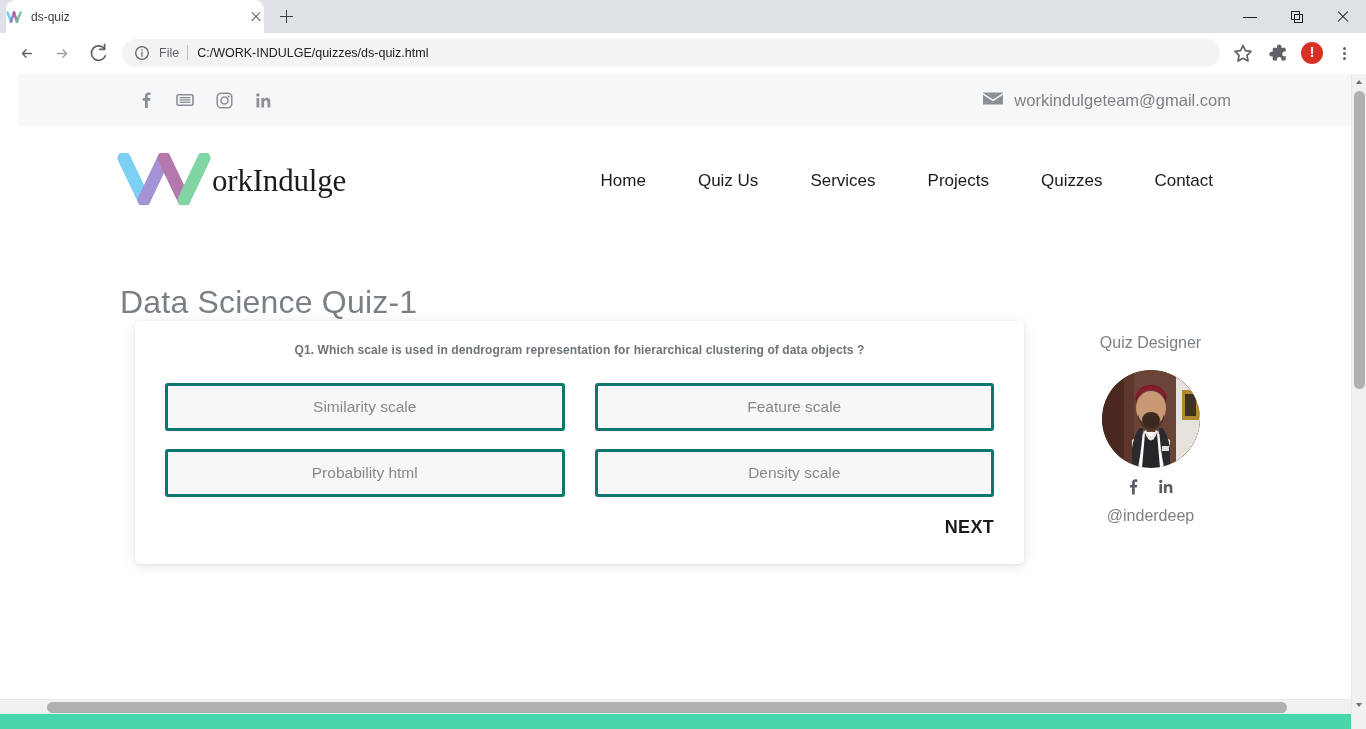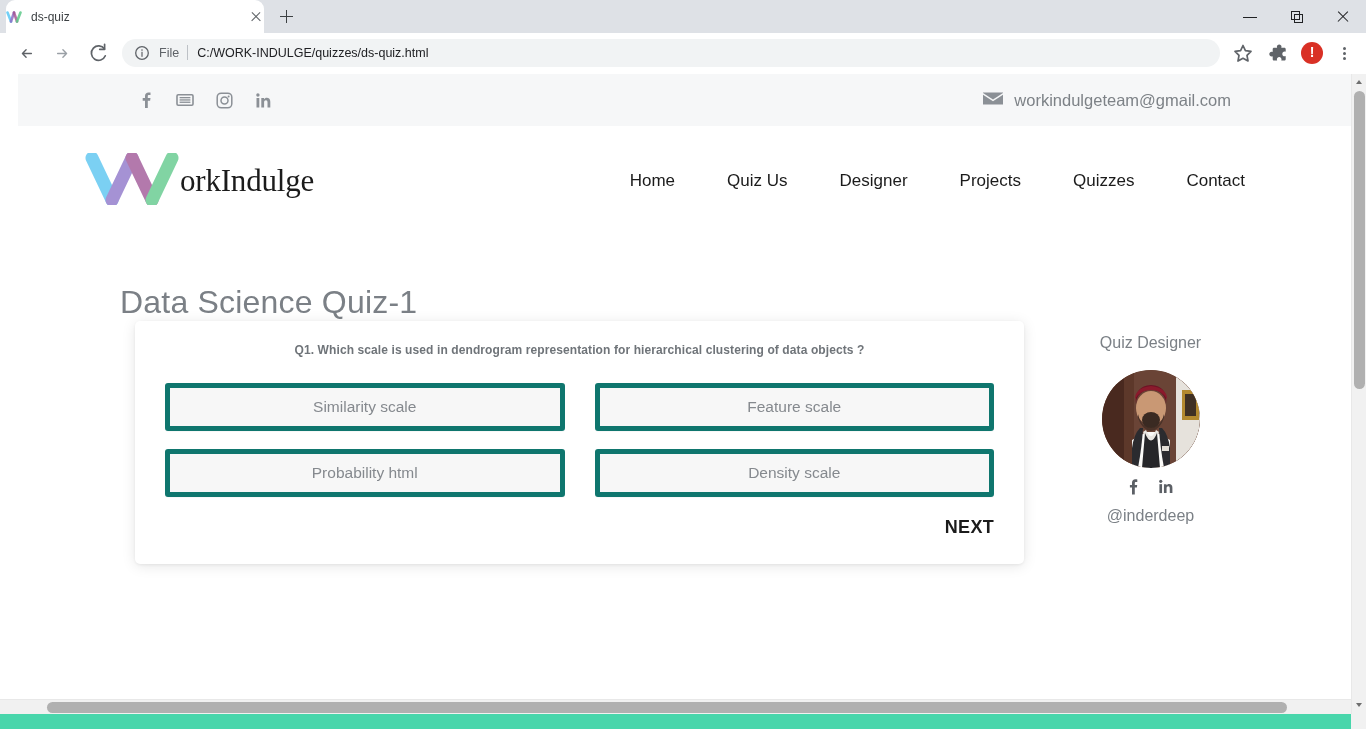--- a/index.html
+++ b/index.html
@@ -178,21 +178,21 @@
   .soc { color:#8b9096; display:flex; align-items:center; }
   .email-row { display:flex; align-items:center; gap:11px; }
   .email-text { font-size:16.5px; color:#7d8287; }
 
   
   .siteheader {
     height: 110px;
     background:#fff;
     display:flex;
     align-items:center;
-    padding: 0 84px;
+    padding: 0 116px;
     justify-content: space-between;
   }
   .logo { display:flex; align-items:center; }
   .logo-word {
     font-family: "Liberation Serif", serif;
     font-size: 31px;
     color: #1b1b1b;
     margin-left: -4px;
     letter-spacing: -0.2px;
   }
@@ -235,21 +235,21 @@
     margin-bottom: 26px;
   }
   .options {
     display: grid;
     grid-template-columns: 1fr 1fr;
     gap: 18px 30px;
   }
   .option {
     height: 48px;
     background: #f7f7f7;
-    border: 5px solid #0f766e;
+    border: 3px solid #0f766e;
     border-radius: 3px;
     display:flex; align-items:center; justify-content:center;
     font-size: 15.5px;
     color: #85898e;
     cursor: pointer;
     box-shadow: 0 1px 1px rgba(0,0,0,0.03);
   }
   .next-row { display:flex; justify-content:flex-end; margin-top: 20px; }
   .next-btn {
     font-size: 18px;
@@ -476,21 +476,21 @@
                 <path d="M88 5 L68 47" stroke="#5ec98a" stroke-width="13" stroke-linecap="round"></path>
               </g>
             </svg>
           </span>
           <span class="logo-word">orkIndulge</span>
         </div>
 
         <div class="mainnav">
           <a class="navlink" href="#">Home</a>
           <a class="navlink" href="#">Quiz Us</a>
-          <a class="navlink" href="#">Designer</a>
+          <a class="navlink" href="#">Services</a>
           <a class="navlink" href="#">Projects</a>
           <a class="navlink" href="#">Quizzes</a>
           <a class="navlink" href="#">Contact</a>
         </div>
       </div>
 
       <div class="content">
         <h1 class="quiz-title">Data Science Quiz-1</h1>
       </div>
 

